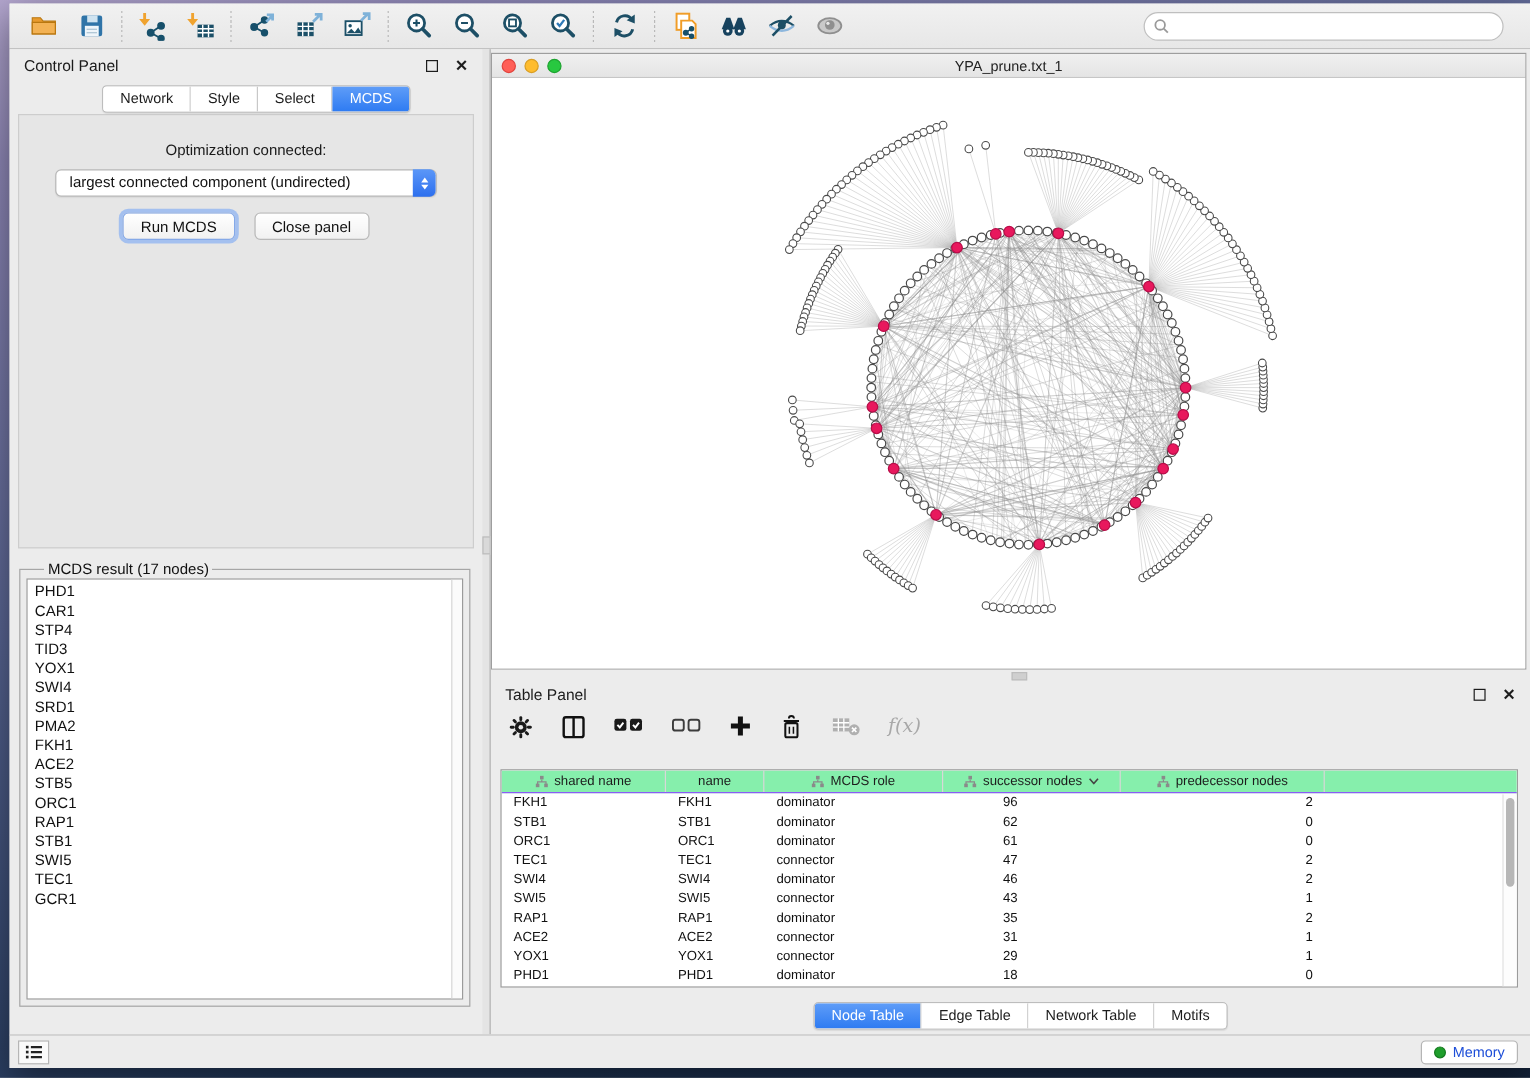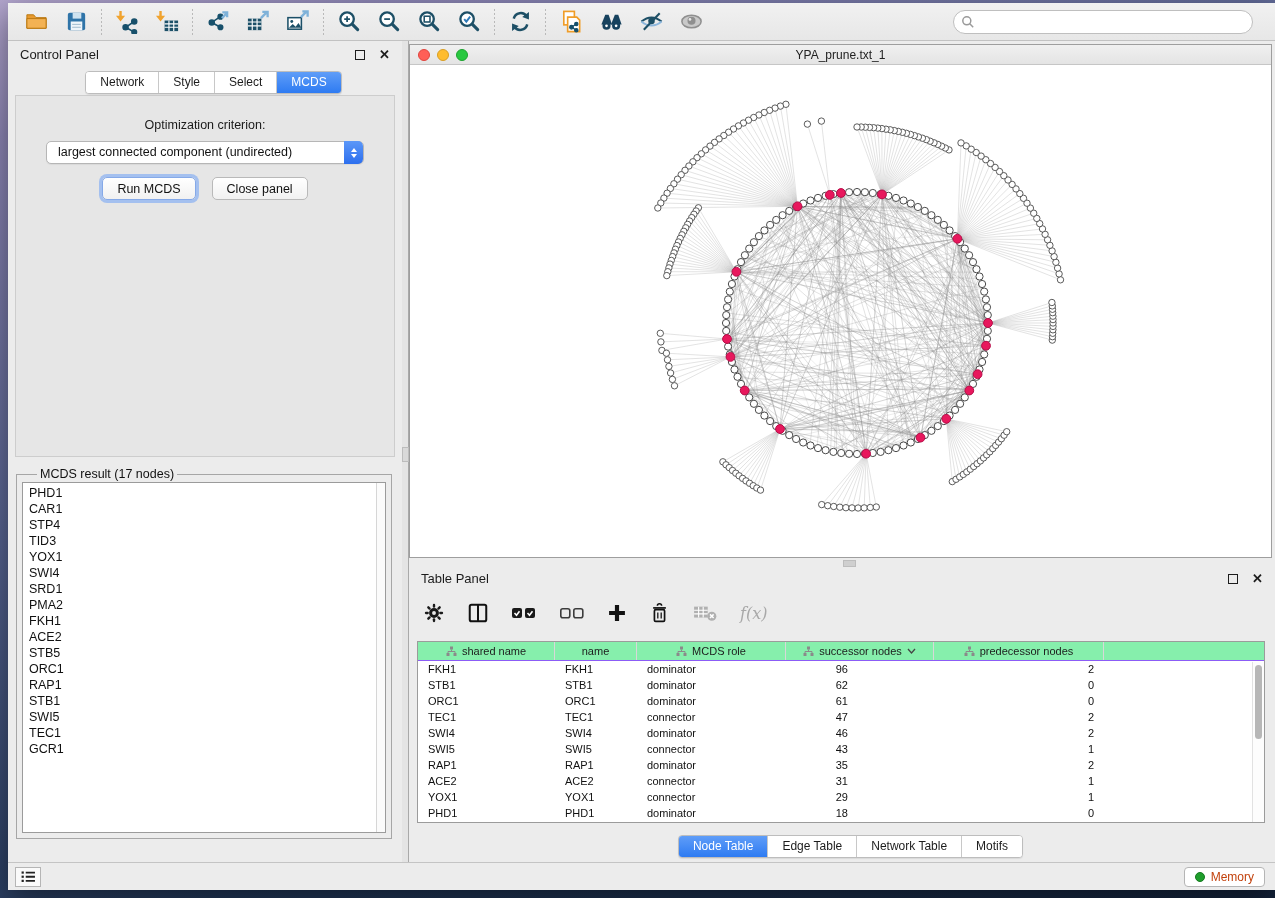--- a/index.html
+++ b/index.html
@@ -83,21 +83,21 @@
   .tl.red { background:#ff5f57; border:1px solid #e0443e; margin-left:8px; }
   .tl.yellow { background:#febc2e; border:1px solid #d89e24; }
   .tl.green { background:#28c840; border:1px solid #1da32f; }
   #net-title { position:absolute; left:0; right:0; text-align:center; font-size:12px; color:#222; }
   #net-canvas { position:absolute; top:20px; left:0; right:0; bottom:0; background:#fff; overflow:hidden; }
   #h-grip { position:absolute; top:519px; left:434px; width:13px; height:7px;
     background:#cfcfcf; border:1px solid #bdbdbd; }
 
   
   #table-panel { position:absolute; top:524px; left:0; right:0; bottom:0; }
-  #tbl-toolbar { display:flex; align-items:center; gap:22px; height:36px; margin:8px 0 0 14px; }
+  #tbl-toolbar { display:flex; align-items:flex-start; gap:22px; height:36px; margin:8px 0 0 14px; }
   .fx { font-family:"DejaVu Serif", serif; font-style:italic; font-size:16px; color:#a8a8a8; }
   #tbl { position:absolute; top:76px; left:8px; right:10px; height:182px;
     border:1px solid #9b9b9b; background:#fff; overflow:hidden; }
   #tbl-header { display:flex; height:19px; background:#86efac; border-bottom:1px solid #8b5cf6;
     font-size:11px; color:#1c1c1c; }
   .th { display:flex; align-items:center; justify-content:center; gap:5px;
     border-right:1px solid #d8d8d8; height:100%; }
   .th:last-child { border-right:none; }
   .tr { display:flex; height:16px; font-size:11px; color:#111; align-items:center; }
   .td { padding-left:10px; white-space:nowrap; overflow:hidden; }
@@ -109,21 +109,21 @@
     background:#b7b7b7; border-radius:4px; }
   #tbl-tabs { position:absolute; top:270px; left:0; right:0; display:flex; justify-content:center; }
 
   
   #statusbar { position:absolute; left:0; right:0; bottom:0; height:28px;
     background:#ececec; border-top:1px solid #c4c4c4; display:flex; align-items:center; }
   #list-btn { width:26px; height:20px; margin-left:7px; background:#fafafa;
     border:1px solid #b5b5b5; display:flex; align-items:center; justify-content:center; }
   #memory-btn { margin-left:auto; margin-right:10px; height:20px; display:flex; align-items:center;
     gap:6px; background:#fff; border:1px solid #b5b5b5; border-radius:4px; padding:0 10px;
-    font-size:12px; color:#c2410c; }
+    font-size:12px; color:#1d4ed8; }
   #memory-dot { width:10px; height:10px; border-radius:50%; background:#1f9e2c; border:1px solid #157a1f; }
 </style>
 </head>
 <body>
 
 <div id="app">
 
   <div id="toolbar">
     <span class="tb-btn">
       <svg width="25" height="25" viewBox="0 0 26 26">
@@ -282,21 +282,21 @@
       </div>
       <div id="cp-tabs">
         <span class="seg-control" id="cp-tabs-inner">
             <span class="seg">Network</span>
             <span class="seg">Style</span>
             <span class="seg">Select</span>
             <span class="seg selected">MCDS</span>
           </span>
       </div>
       <div id="cp-card">
-        <div id="opt-label">Optimization criterion:</div>
+        <div id="opt-label">Optimization connected:</div>
         <div id="criterion">
           <span>largest connected component (undirected)</span>
           <span class="stepper">
             <span class="chev up"></span>
               <span class="chev down"></span>
           </span>
         </div>
         <div id="cp-buttons">
           <button class="mac-btn focus">Run MCDS</button>
           <button class="mac-btn">Close panel</button>

